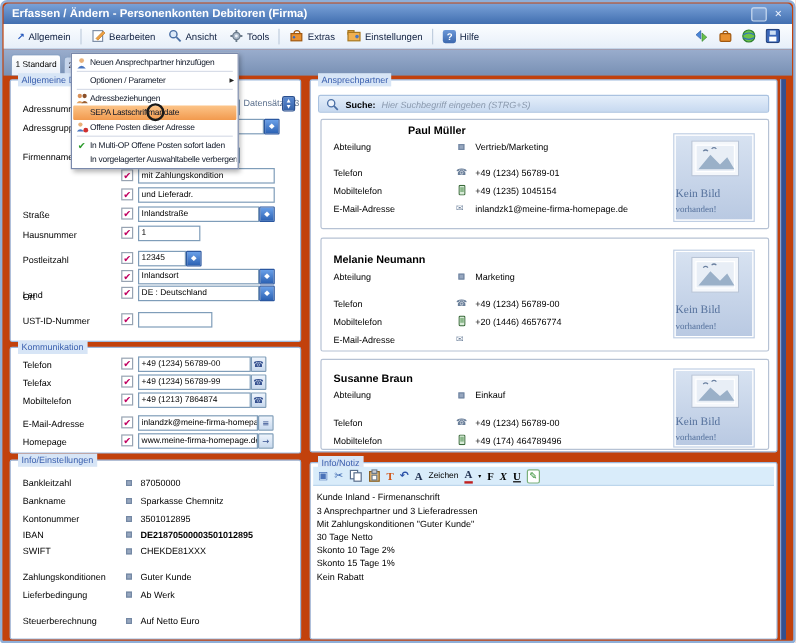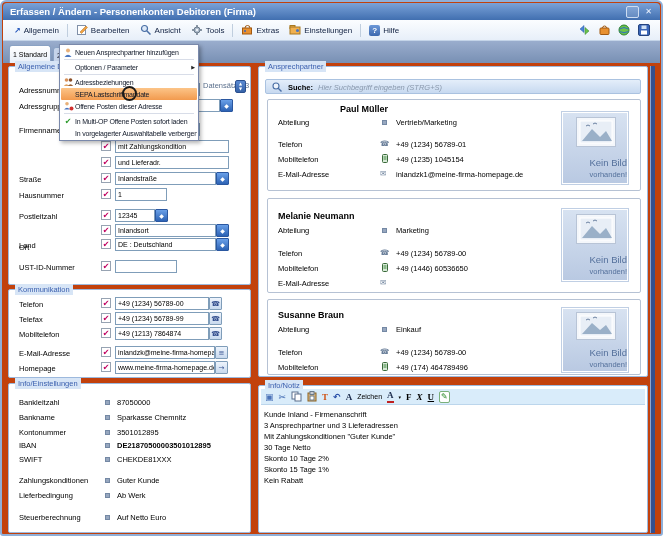--- a/index.html
+++ b/index.html
@@ -40,21 +40,21 @@
   .ibtn { position:absolute; width:13px; height:13px; background:linear-gradient(#eef4fc,#c8d9ee);
           border:1px solid #7f9db9; font-size:7px; text-align:center; line-height:12px; color:#35508f;
           font-family:"DejaVu Sans",sans-serif; border-radius:1px; }
   .sqb { position:absolute; width:5px; height:5px; background:#97a7bf; border:1px solid #7488a4; }
   .val { position:absolute; font-size:7.5px; line-height:11px; white-space:nowrap; color:#000; }
   .searchbar { position:absolute; background:linear-gradient(#e4eefa,#c7d9f0); border:1px solid #aac2e0;
                border-radius:2px; }
   .card { position:absolute; background:#fff; border:1px solid #b6c2d4; border-radius:2px; overflow:hidden; }
   .cname { position:absolute; font-weight:bold; font-size:9px; white-space:nowrap; }
   .noimg { position:absolute; background:linear-gradient(#d7e2f1,#b9c9e2); border:1px solid #fff;
-           outline:1px solid #c0cfe4; text-align:right; }
+           outline:1px solid #c0cfe4; text-align:left;font-family:Liberation Serif, serif; }
   .noimg .t1 { position:absolute; width:100%; font-size:9.5px; color:#55719c; }
   .noimg .t2 { position:absolute; width:100%; font-size:7.5px; color:#55719c; }
   .menu { position:absolute; left:57px; top:42px; width:140px; background:#fff;
           border:1px solid #7a89ab; box-shadow:2px 2px 4px rgba(0,0,0,.3); z-index:50; padding:1px; }
   .mi { height:12px; display:flex; align-items:center; font-size:7px; letter-spacing:-0.2px;
         padding:0 2px 0 0; white-space:nowrap; overflow:hidden; color:#101828; }
   .mi .gut { width:14px; flex:none; display:flex; align-items:center; justify-content:center; }
   .mi.hl { background:linear-gradient(#fcc488,#f29a4e); border-radius:1px; }
   .menu .sep { height:1px; background:#d8dde8; margin:1px 3px; }
   .subarrow { margin-left:auto; font-size:5px; font-family:"DejaVu Sans",sans-serif; color:#222; }
@@ -352,21 +352,21 @@
       <div class="lbl" style="left:10px;top:49px;">Telefon</div>
       <span class="val" style="left:112px;top:48px;font-family:'DejaVu Sans',sans-serif;color:#6a7f9a;">☎</span>
       <div class="val" style="left:128px;top:49px;">+49 (1234) 56789-00</div>
       <div class="lbl" style="left:10px;top:64px;">Mobiltelefon</div>
       <span style="position:absolute;left:114px;top:64px;">
           <svg width="6" height="9">
             <rect x="0.5" y="0.5" width="5" height="8" rx="1" fill="#d8ead8" stroke="#3a6a3a"></rect>
             <rect x="1.5" y="2" width="3" height="4" fill="#8ab88a"></rect>
           </svg>
         </span>
-      <div class="val" style="left:128px;top:64px;">+49 (1446) 60536650</div>
+      <div class="val" style="left:128px;top:64px;">+20 (1446) 46576774</div>
       <div class="lbl" style="left:10px;top:79px;">E-Mail-Adresse</div>
       <span class="val" style="left:112px;top:78px;font-family:'DejaVu Sans',sans-serif;color:#6a7f9a;">✉</span>
       <div class="val" style="left:128px;top:79px;"></div>
       <div class="noimg" style="left:294px;top:10px;width:66px;height:72px;">
         <span style="position:absolute;left:13px;top:4px;">
             <svg width="40" height="30">
               <rect x="0.5" y="0.5" width="39" height="29" fill="#f4f7fb" stroke="#b8c4d6"></rect>
               <rect x="4" y="4" width="32" height="22" fill="#e8eef6" stroke="#fff"></rect>
               <path d="M6,24 L16,12 L24,20 L30,14 L36,24 Z" fill="#9ab0c8"></path>
               <path d="M10,9 q2,-2 4,0 M17,7 q2,-2 4,0" stroke="#6a80a0" fill="none"></path>

